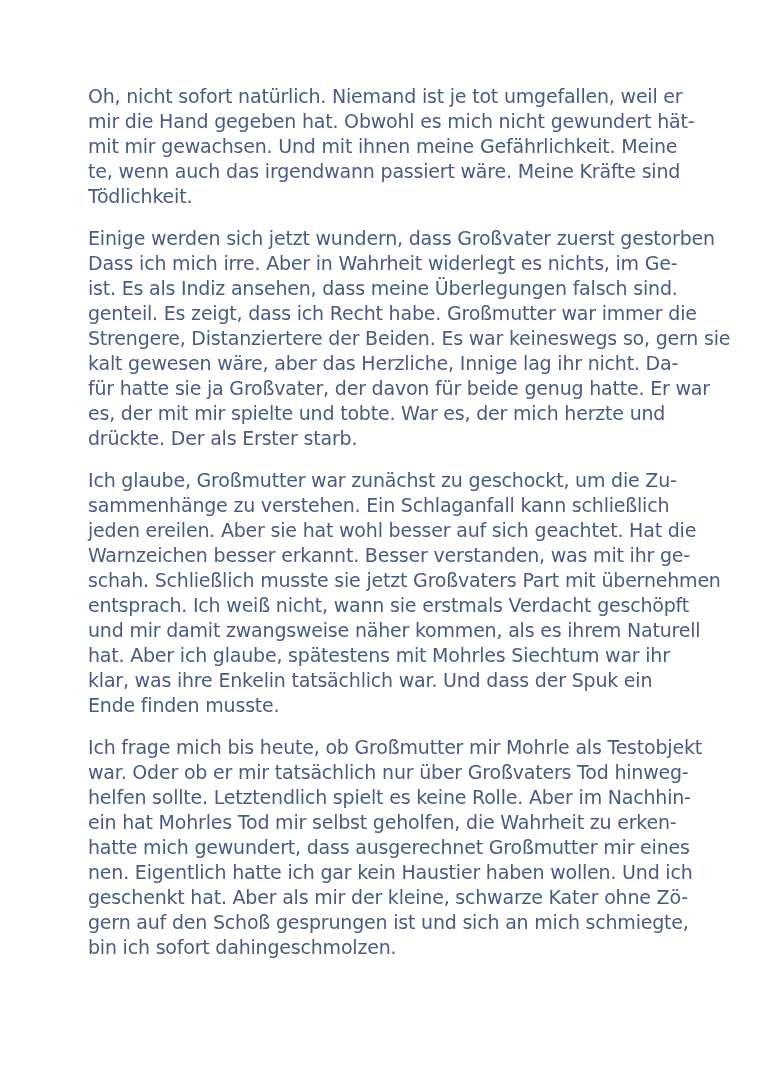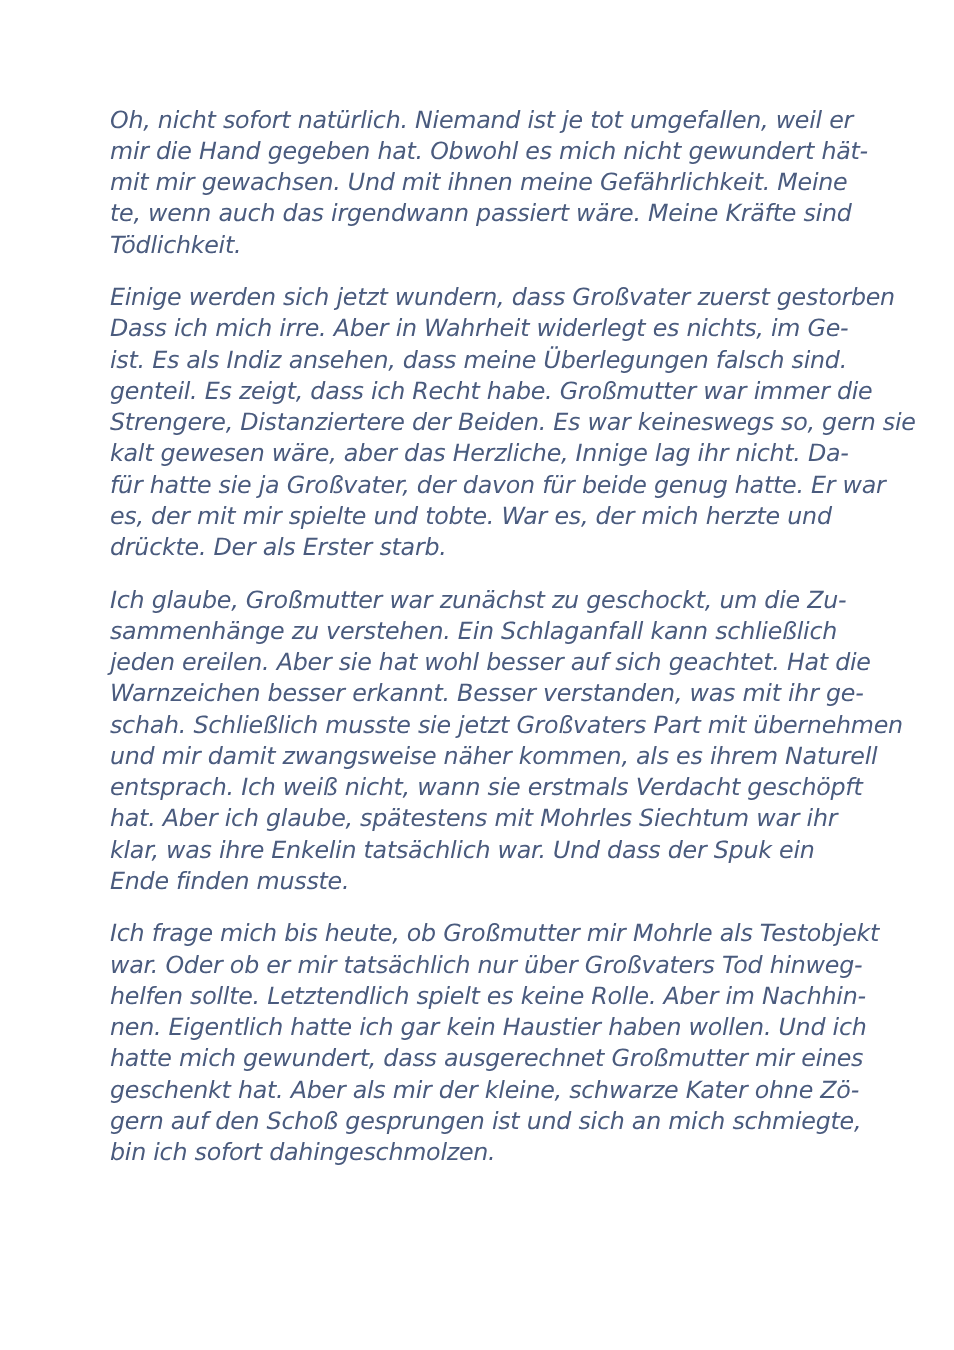--- a/index.html
+++ b/index.html
@@ -11,21 +11,20 @@
     height: 1080px;
     background: #ffffff;
     overflow: hidden;
   }
   .page {
     box-sizing: border-box;
     width: 763px;
     height: 1080px;
     padding: 84px 28px 0 88px;
     font-family: "DejaVu Sans", sans-serif;
-    font-style: italic;
     font-size: 19px;
     line-height: 25px;
     letter-spacing: -0.2px;
   }
   .para {
     margin: 0 0 17px 0;
     padding: 0;
   }
   .line {
     display: block;
@@ -53,29 +52,30 @@
       <span class="line">für hatte sie ja Großvater, der davon für beide genug hatte. Er war</span>
       <span class="line">es, der mit mir spielte und tobte. War es, der mich herzte und</span>
       <span class="line">drückte. Der als Erster starb.</span>
     </p>
     <p class="para">
       <span class="line">Ich glaube, Großmutter war zunächst zu geschockt, um die Zu-</span>
       <span class="line">sammenhänge zu verstehen. Ein Schlaganfall kann schließlich</span>
       <span class="line">jeden ereilen. Aber sie hat wohl besser auf sich geachtet. Hat die</span>
       <span class="line">Warnzeichen besser erkannt. Besser verstanden, was mit ihr ge-</span>
       <span class="line">schah. Schließlich musste sie jetzt Großvaters Part mit übernehmen</span>
+      <span class="line">entsprach. Ich weiß nicht, wann sie erstmals Verdacht geschöpft</span>
       <span class="line">und mir damit zwangsweise näher kommen, als es ihrem Naturell</span>
-      <span class="line">entsprach. Ich weiß nicht, wann sie erstmals Verdacht geschöpft</span>
       <span class="line">hat. Aber ich glaube, spätestens mit Mohrles Siechtum war ihr</span>
       <span class="line">klar, was ihre Enkelin tatsächlich war. Und dass der Spuk ein</span>
       <span class="line">Ende finden musste.</span>
     </p>
     <p class="para">
       <span class="line">Ich frage mich bis heute, ob Großmutter mir Mohrle als Testobjekt</span>
       <span class="line">war. Oder ob er mir tatsächlich nur über Großvaters Tod hinweg-</span>
       <span class="line">helfen sollte. Letztendlich spielt es keine Rolle. Aber im Nachhin-</span>
+      <span class="line">ein hat Mohrles Tod mir selbst geholfen, die Wahrheit zu erken-</span>
+      <span class="line">hatte mich gewundert, dass ausgerechnet Großmutter mir eines</span>
       <span class="line">nen. Eigentlich hatte ich gar kein Haustier haben wollen. Und ich</span>
-      <span class="line">hatte mich gewundert, dass ausgerechnet Großmutter mir eines</span>
       <span class="line">geschenkt hat. Aber als mir der kleine, schwarze Kater ohne Zö-</span>
       <span class="line">gern auf den Schoß gesprungen ist und sich an mich schmiegte,</span>
       <span class="line">bin ich sofort dahingeschmolzen.</span>
     </p>
   </div>
 
 </body></html>

